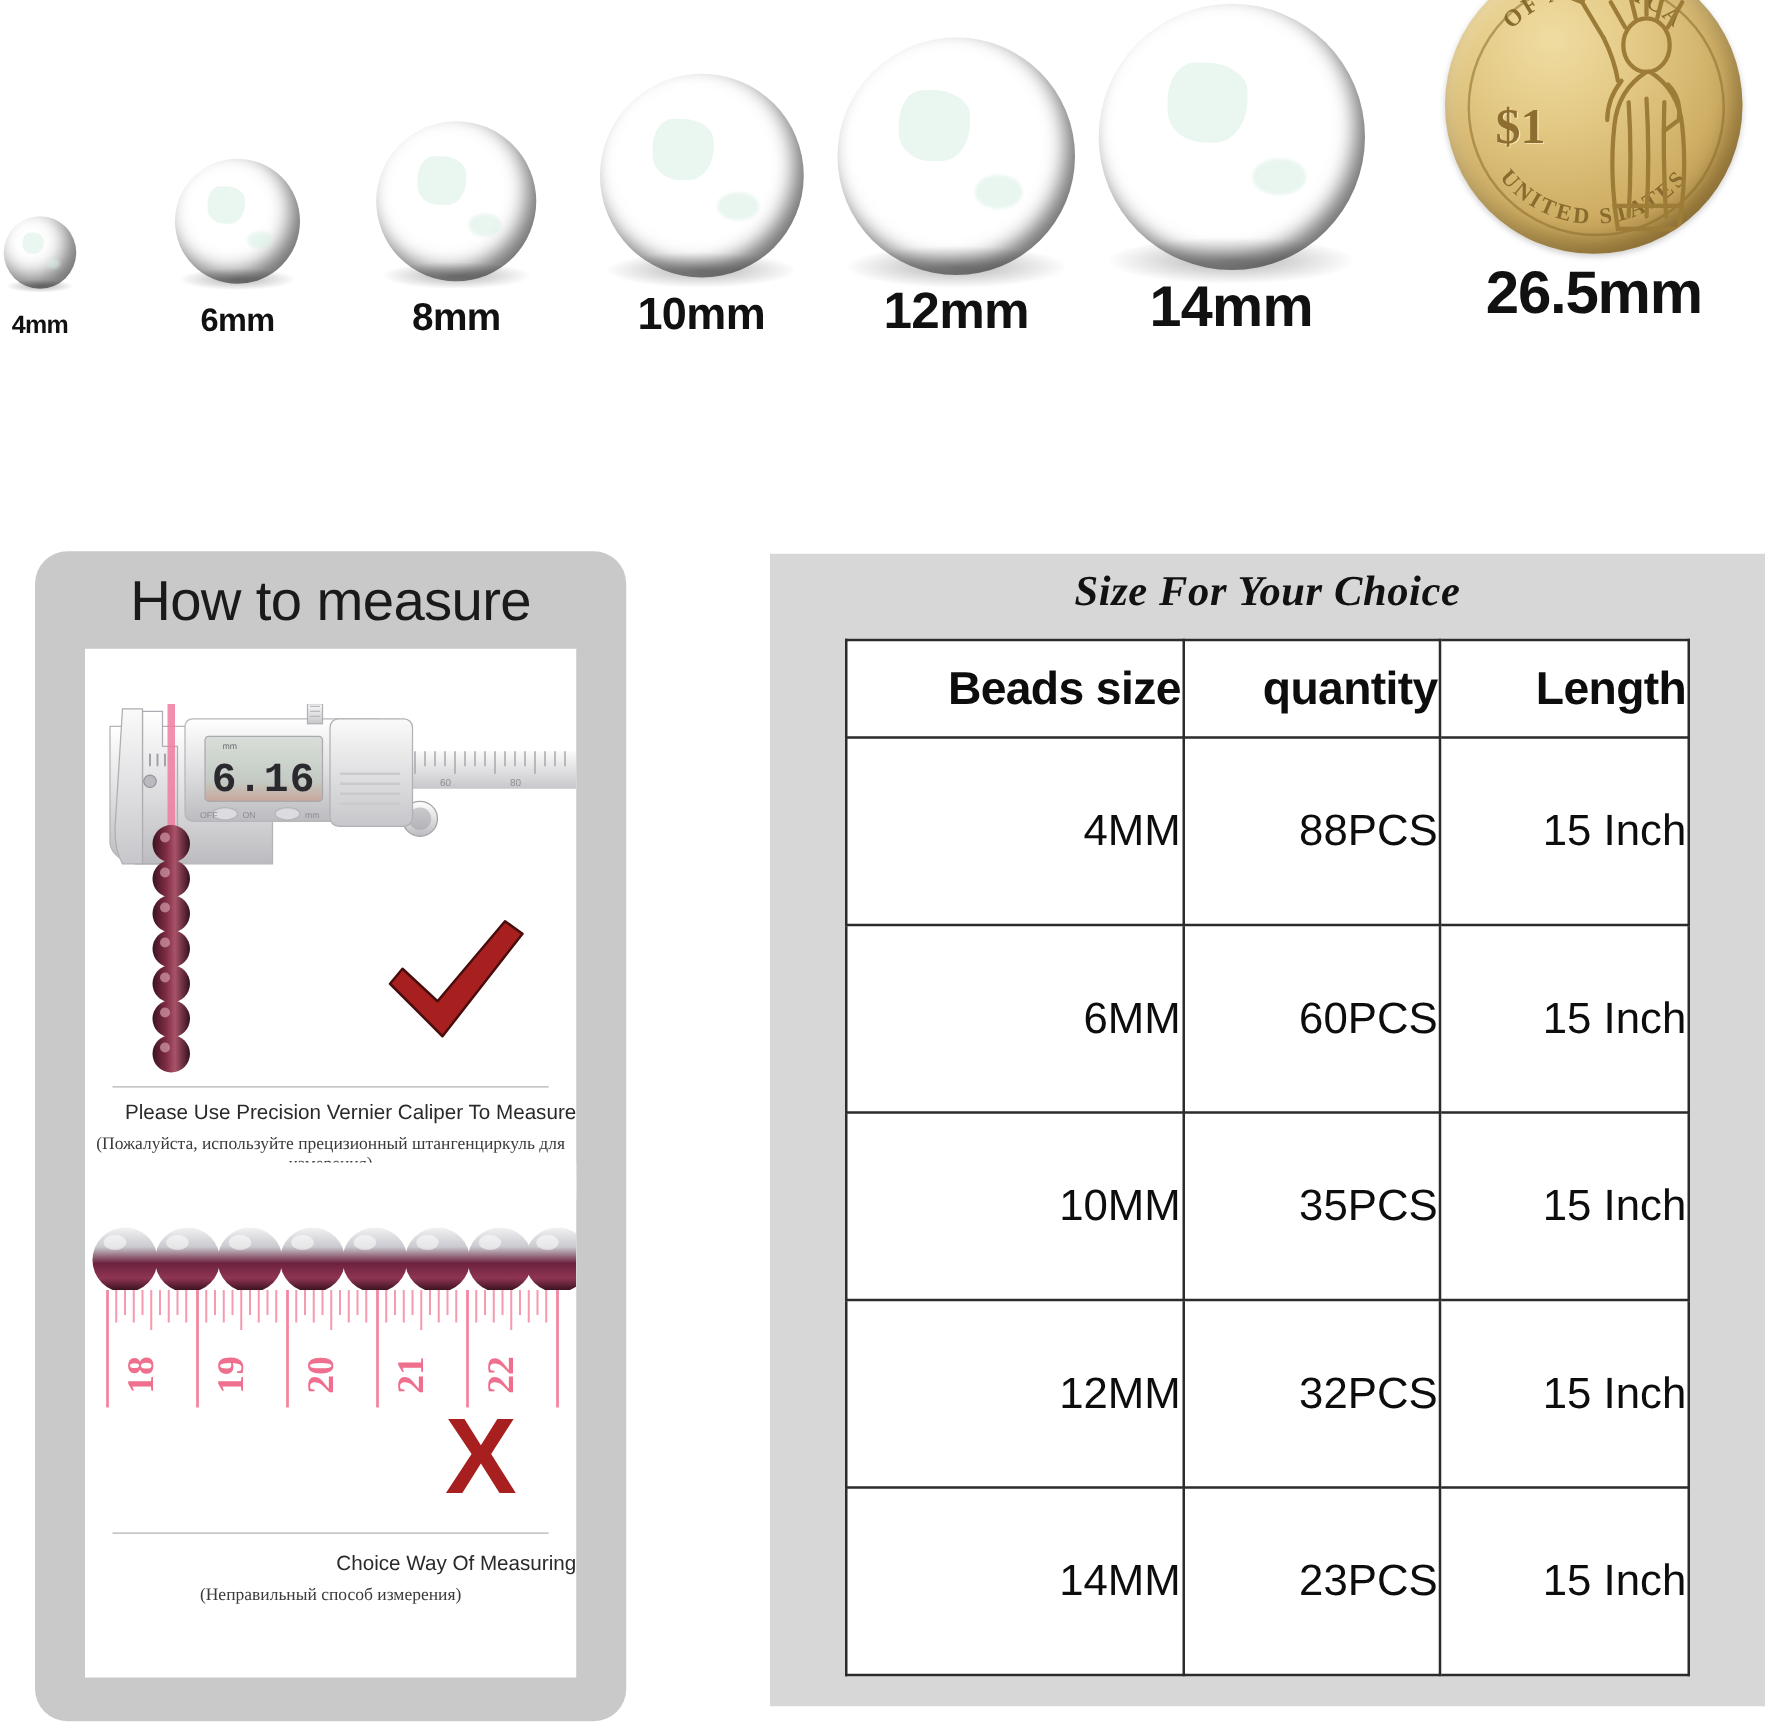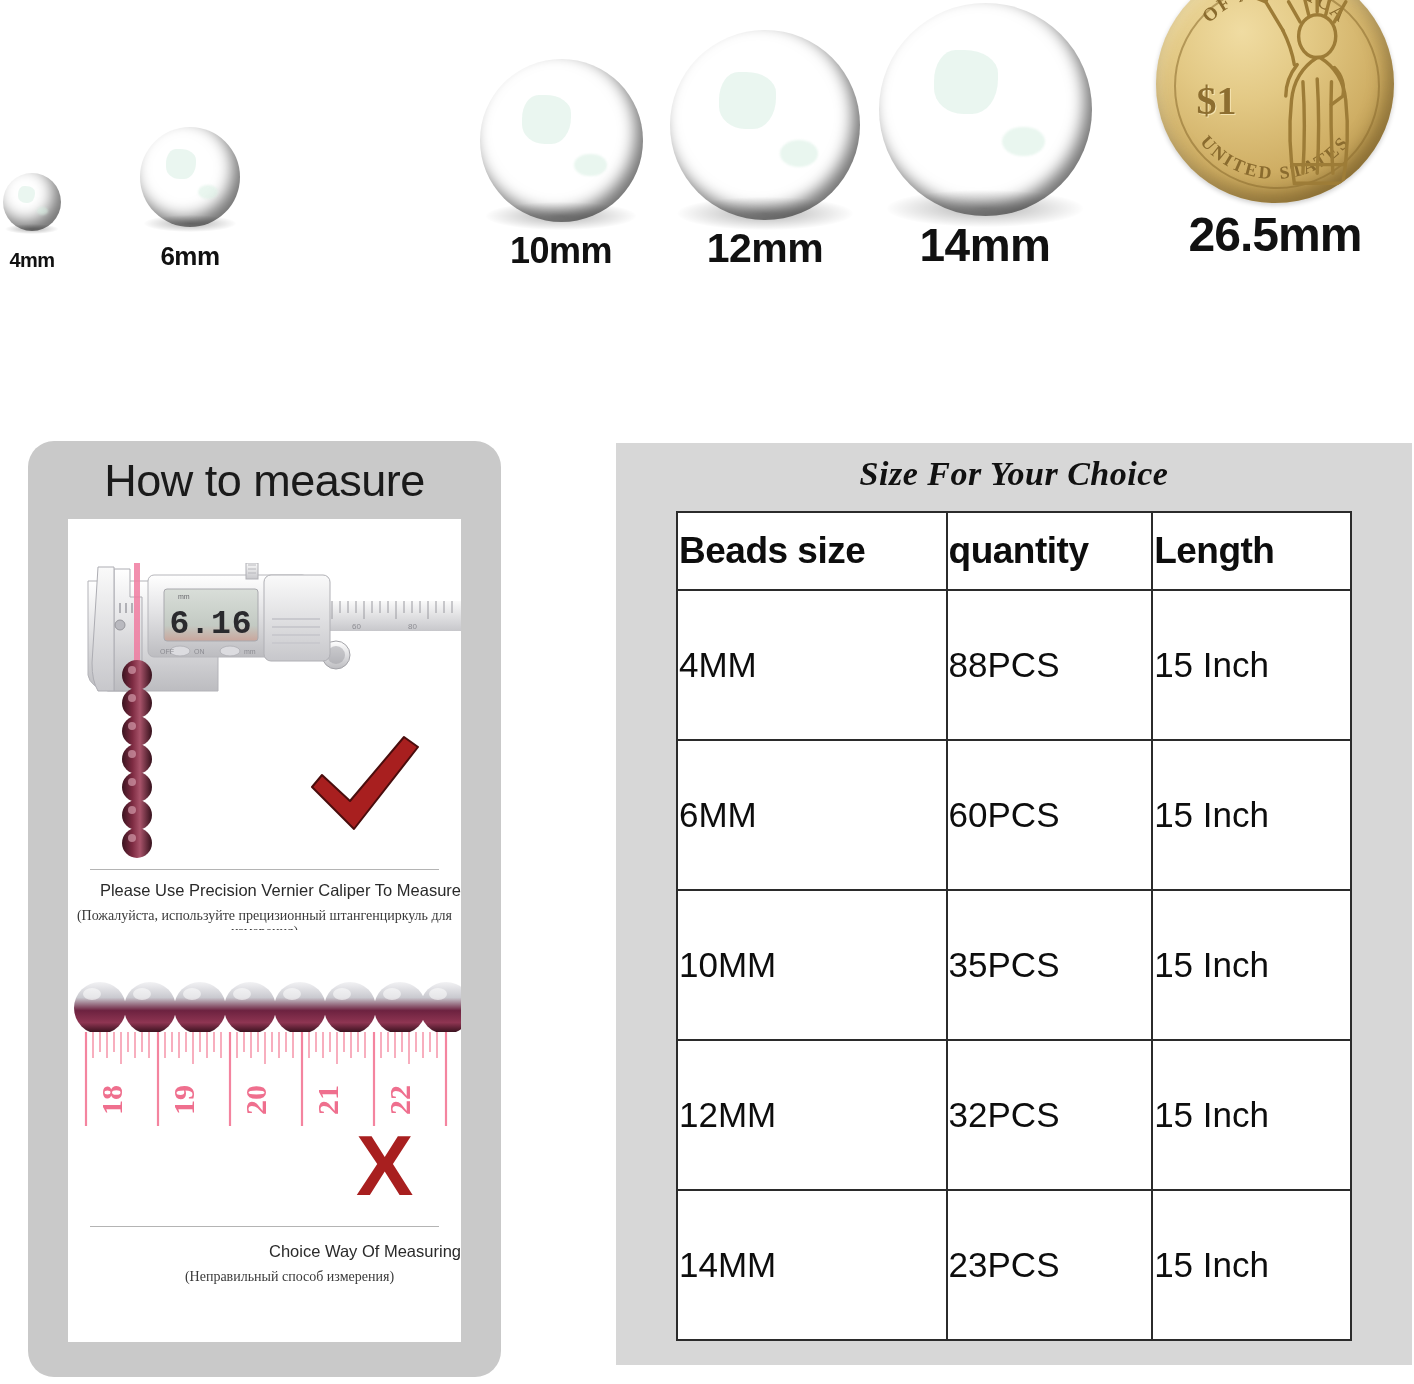--- a/index.html
+++ b/index.html
@@ -234,21 +234,21 @@
     position: absolute;
     left: 60px;
     top: 68px;
     width: 676px;
     border-collapse: collapse;
     table-layout: fixed;
     background: #ffffff;
   }
   #size-table th, #size-table td {
     border: 2px solid #2b2b2b;
-    text-align: left;
+    text-align: right;
     color: #0d0d0d;
     font-family: "Liberation Sans", sans-serif;
   }
   #size-table th {
     height: 74px;
     font-size: 37px;
     font-weight: 700;
     letter-spacing: -0.5px;
   }
   #size-table td {
@@ -270,20 +270,27 @@
         <div class="bead-sphere" style="width: 58px; height: 58px;"></div>
       </div>
       <div class="bead-label" style="font-size: 20px; margin-top: 18px;">4mm</div>
     </div>
     <div class="bead-cell" style="left: 140px; width: 100px; bottom: 78px;">
       <div style="position: relative; height: 100px;">
         <div class="bead-shadow" style="width: 92px; height: 17px; bottom: -5px;"></div>
         <div class="bead-sphere" style="width: 100px; height: 100px;"></div>
       </div>
       <div class="bead-label" style="font-size: 26px; margin-top: 14px;">6mm</div>
+    </div>
+    <div class="bead-cell" style="left: 301px; width: 128px; bottom: 78px;">
+      <div style="position: relative; height: 128px;">
+        <div class="bead-shadow" style="width: 117.76px; height: 21.76px; bottom: -6.4px;"></div>
+        <div class="bead-sphere" style="width: 128px; height: 128px;"></div>
+      </div>
+      <div class="bead-label" style="font-size: 31px; margin-top: 11px;">8mm</div>
     </div>
     <div class="bead-cell" style="left: 479.5px; width: 163px; bottom: 78px;">
       <div style="position: relative; height: 163px;">
         <div class="bead-shadow" style="width: 149.96px; height: 27.71px; bottom: -8.15px;"></div>
         <div class="bead-sphere" style="width: 163px; height: 163px;"></div>
       </div>
       <div class="bead-label" style="font-size: 36px; margin-top: 8px;">10mm</div>
     </div>
     <div class="bead-cell" style="left: 670px; width: 190px; bottom: 78px;">
       <div style="position: relative; height: 190px;">
@@ -563,21 +570,21 @@
           <text x="270" y="160" text-anchor="middle" transform="rotate(-90 270 160)">21</text>
           <text x="342" y="160" text-anchor="middle" transform="rotate(-90 342 160)">22</text>
         </g>
       </svg>
     </div>
 
     <div class="mark-x" style="left:288px; top:192px; font-size:86px;">X</div>
 
     <div class="photo-divider" style="top:296px;"></div>
     <div class="cap-en" style="top:312px;">Choice Way Of Measuring</div>
-    <div class="cap-ru" style="top:339px;padding-left:25px;">(Неправильный способ измерения)</div>
+    <div class="cap-ru" style="top:339px;">(Неправильный способ измерения)</div>
   </div>
 </div>
 
 <div id="table-panel">
   <div id="table-caption">Size For Your Choice</div>
   <table id="size-table">
     <colgroup>
         <col class="c1">
         <col class="c2">
         <col class="c3">

